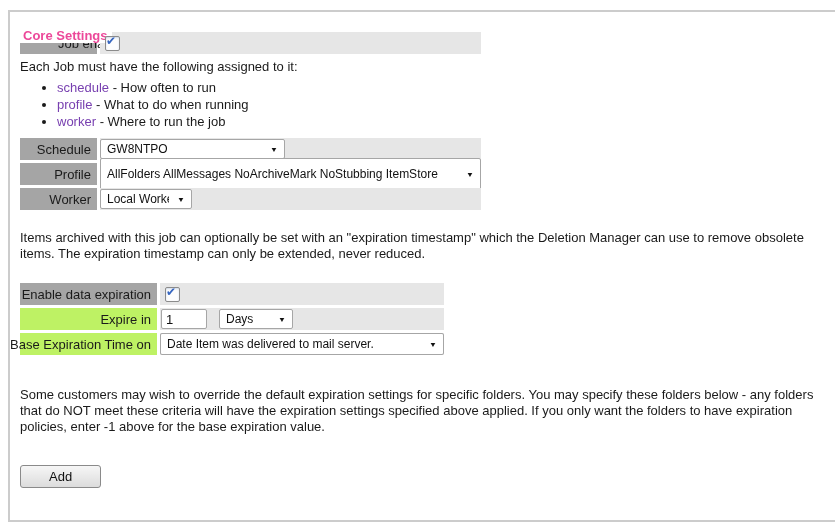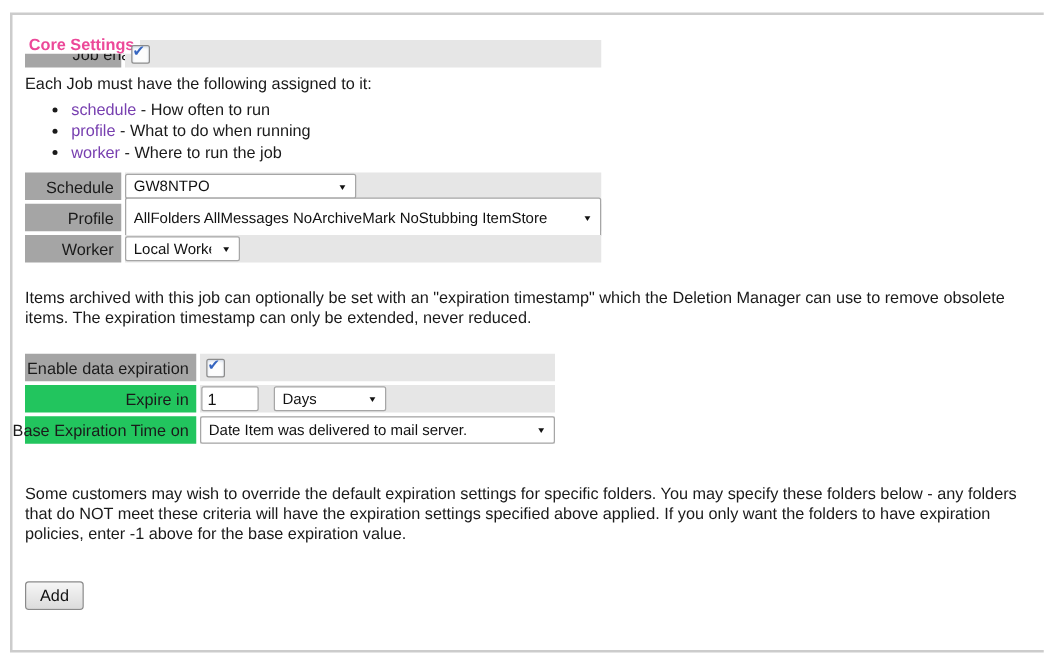--- a/index.html
+++ b/index.html
@@ -17,21 +17,21 @@
     font-weight:bold;color:#ec4899;font-size:13px;margin-top:25px;
   }
   .content{padding:20px 0 0 10px;}
 
   .row{display:flex;align-items:stretch;margin-bottom:3px;height:22px;}
   .lbl{
     box-sizing:border-box;padding:0 6px;display:flex;align-items:center;
     white-space:nowrap;
   }
   .lbl-dark{background:#a5a5a5;}
-  .lbl-light{background:#22c55e;}
+  .lbl-light{background:#bef264;}
   .lbl-right{justify-content:flex-end;}
   .w-top{width:77px;padding-left:38px;}
   .w-exp{width:137px;}
   .strip{
     background:#e6e6e6;display:flex;align-items:center;margin-left:3px;
     box-sizing:border-box;
   }
   .strip-top{width:381px;}
   .strip-exp{width:284px;}
 
@@ -48,42 +48,42 @@
   .sel{
     background:#fff;border:1px solid #a6a6a6;border-radius:2px;height:20px;
     box-sizing:border-box;display:flex;align-items:center;padding:0 6px;
     font-size:12px;color:#111;cursor:default;
   }
   .sel .txt{white-space:nowrap;overflow:hidden;}
   .arrow{margin-left:auto;font-size:8px;color:#111;padding-left:8px;transform:scaleY(.85);}
   .sel-schedule{width:185px;}
   .sel-profile{width:100%;height:32px;}
   .sel-worker{width:92px;}
-  .sel-days{width:90px;margin-left:12px;}
+  .sel-days{width:74px;margin-left:12px;}
   .sel-base{width:100%;height:22px;align-items:center;}
 
   .txtin{
     width:46px;height:20px;box-sizing:border-box;border:1px solid #a6a6a6;
     border-radius:2px;font-family:inherit;font-size:13px;padding:1px 4px;
     margin-left:1px;color:#111;
   }
 
   .intro-heading{margin-top:5px;}
   ul.bullets{margin:5px 0 0 0;padding-left:37px;list-style:disc;}
   ul.bullets li{line-height:17px;}
   ul.bullets a{color:#7840b0;text-decoration:none;cursor:pointer;}
   .select-group{margin-top:8px;}
 
   .para{width:814px;line-height:16px;margin:0;}
   .para1{margin-top:20px;}
   .exp-table{margin-top:21px;}
   .para2{margin-top:32px;}
 
   .btn{
-    display:inline-block;margin-top:30px;padding:3px 11px;
+    display:inline-block;margin-top:30px;padding:3px 28px;
     background:linear-gradient(#f6f6f6,#dcdcdc);
     border:1px solid #8a8a8a;border-radius:3px;
     font-family:inherit;font-size:13px;color:#111;cursor:pointer;
   }
 </style>
 </head>
 <body>
 
 <div class="panel">
   <div class="legend">Core Settings</div>

